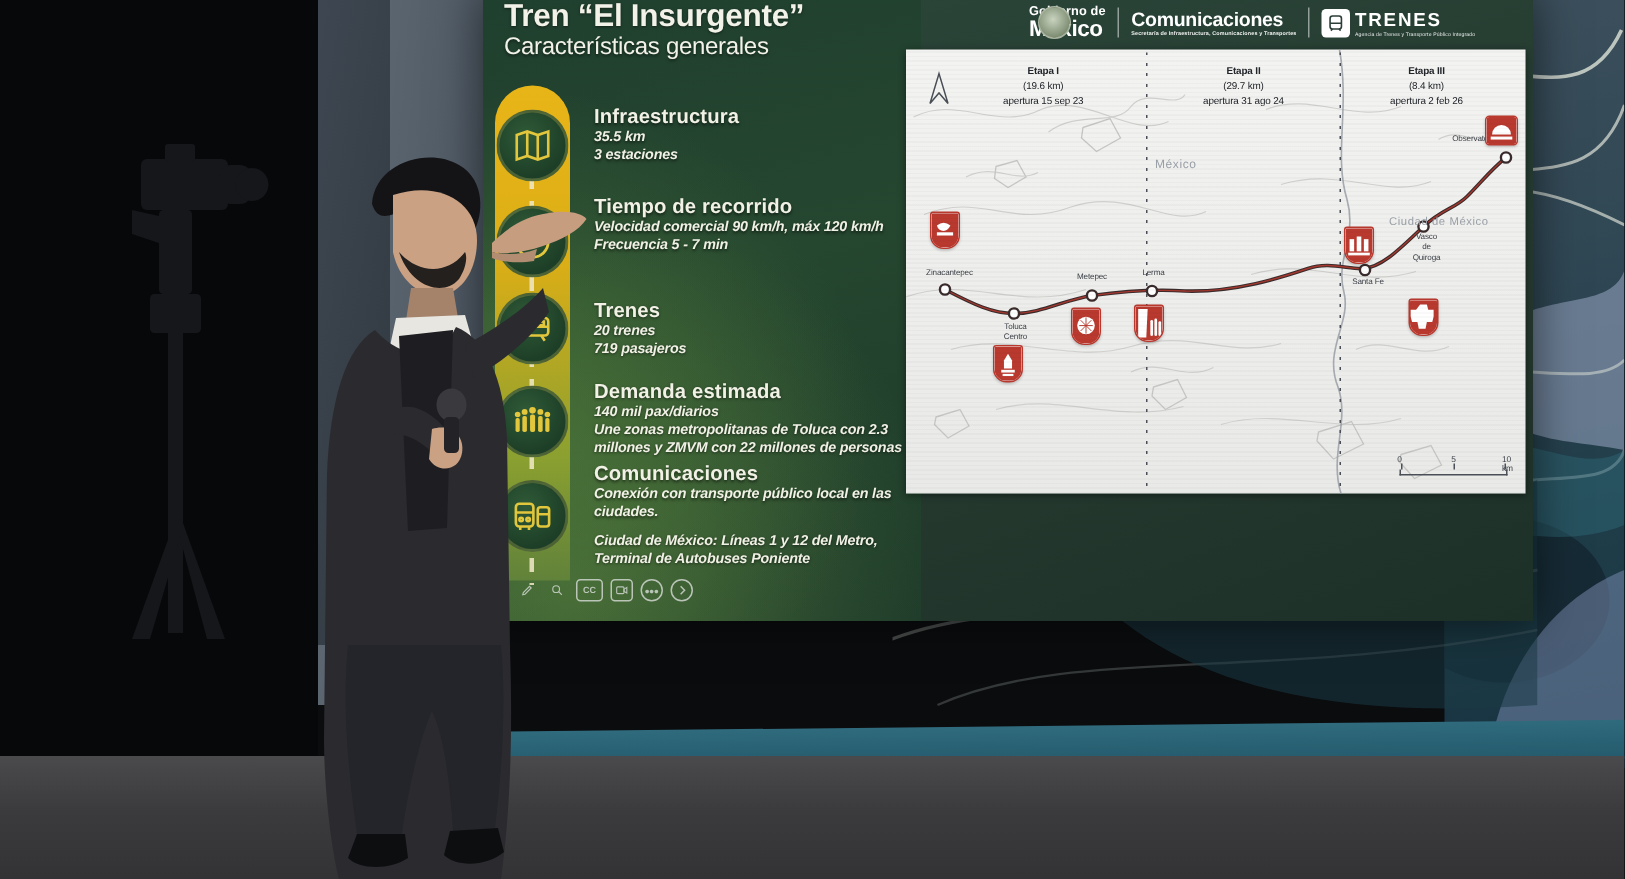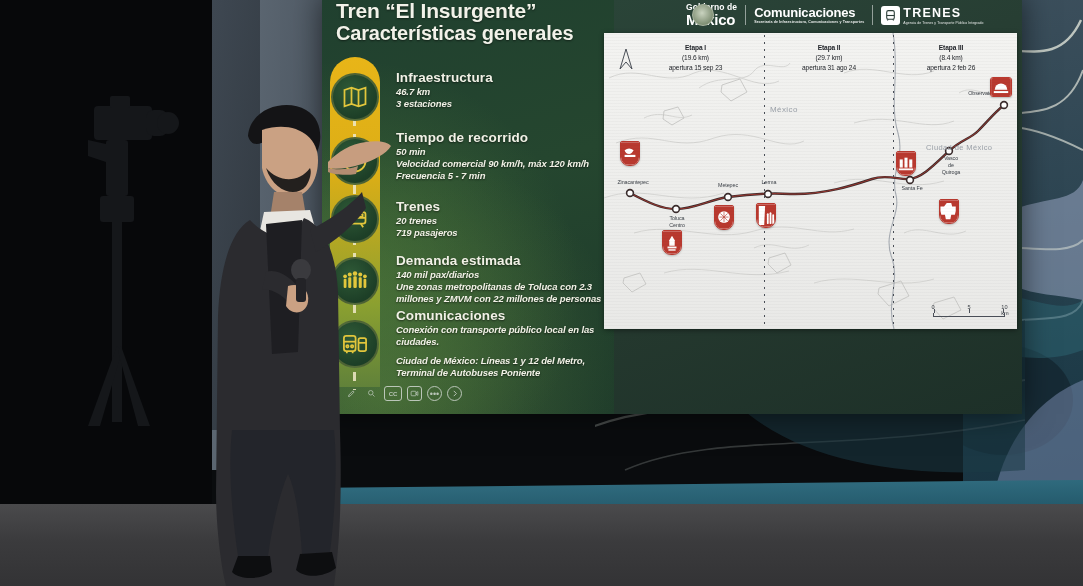--- a/index.html
+++ b/index.html
@@ -65,21 +65,21 @@
     background: linear-gradient(160deg,#2a4438 0%,#24382e 60%,#1d3028 100%);
   }
 
   
   .slide-title {
     position: absolute; left: 336px; top: 0px; width: 330px;
     color: #f2f2e9; line-height: 1.08;
     text-shadow: 0 1px 2px rgba(0,0,0,.5);
   }
   .slide-title .t1 { font-size: 21px; font-weight: bold; letter-spacing: -.2px; }
-  .slide-title .t2 { font-size: 20px; font-weight: bold; letter-spacing: -.2px; }
+  .slide-title .t2 { font-size: 16px; font-weight: normal; letter-spacing: -.2px; }
 
   
   .rail {
     position: absolute; left: 330px; top: 57px; width: 50px; height: 330px;
     background: linear-gradient(180deg,#e8b518 0%,#dcae16 35%,#8ba030 75%,#61823a 100%);
     border-radius: 25px 25px 0 0;
   }
   .rail-dash {
     position: absolute; left: 353px; top: 100px; width: 3px; height: 290px;
     background: repeating-linear-gradient(180deg,#f0e9c8 0 9px, transparent 9px 17px);
@@ -278,27 +278,26 @@
         <path d="M5 18v2M10 18v2"></path>
       <circle cx="5.5" cy="14" r="1"></circle>
         <circle cx="9.5" cy="14" r="1"></circle>
       <rect x="15" y="7" width="6.5" height="11" rx="1.6"></rect>
         <path d="M15 11h6.5"></path>
     </svg>
   </div>
 
   <div class="block" style="left:396px; top:70px; width:215px;">
     <h3>Infraestructura</h3>
-    <p>46.7 km</p>
+    <p>35.5 km</p>
     <p>3 estaciones</p>
   </div>
 
   <div class="block" style="left:396px; top:130px; width:215px;">
     <h3>Tiempo de recorrido</h3>
-    <p>50 min</p>
     <p>Velocidad comercial 90 km/h, máx 120 km/h</p>
     <p>Frecuencia 5 - 7 min</p>
   </div>
 
   <div class="block" style="left:396px; top:199px; width:215px;">
     <h3>Trenes</h3>
     <p>20 trenes</p>
     <p>719 pasajeros</p>
   </div>
 

